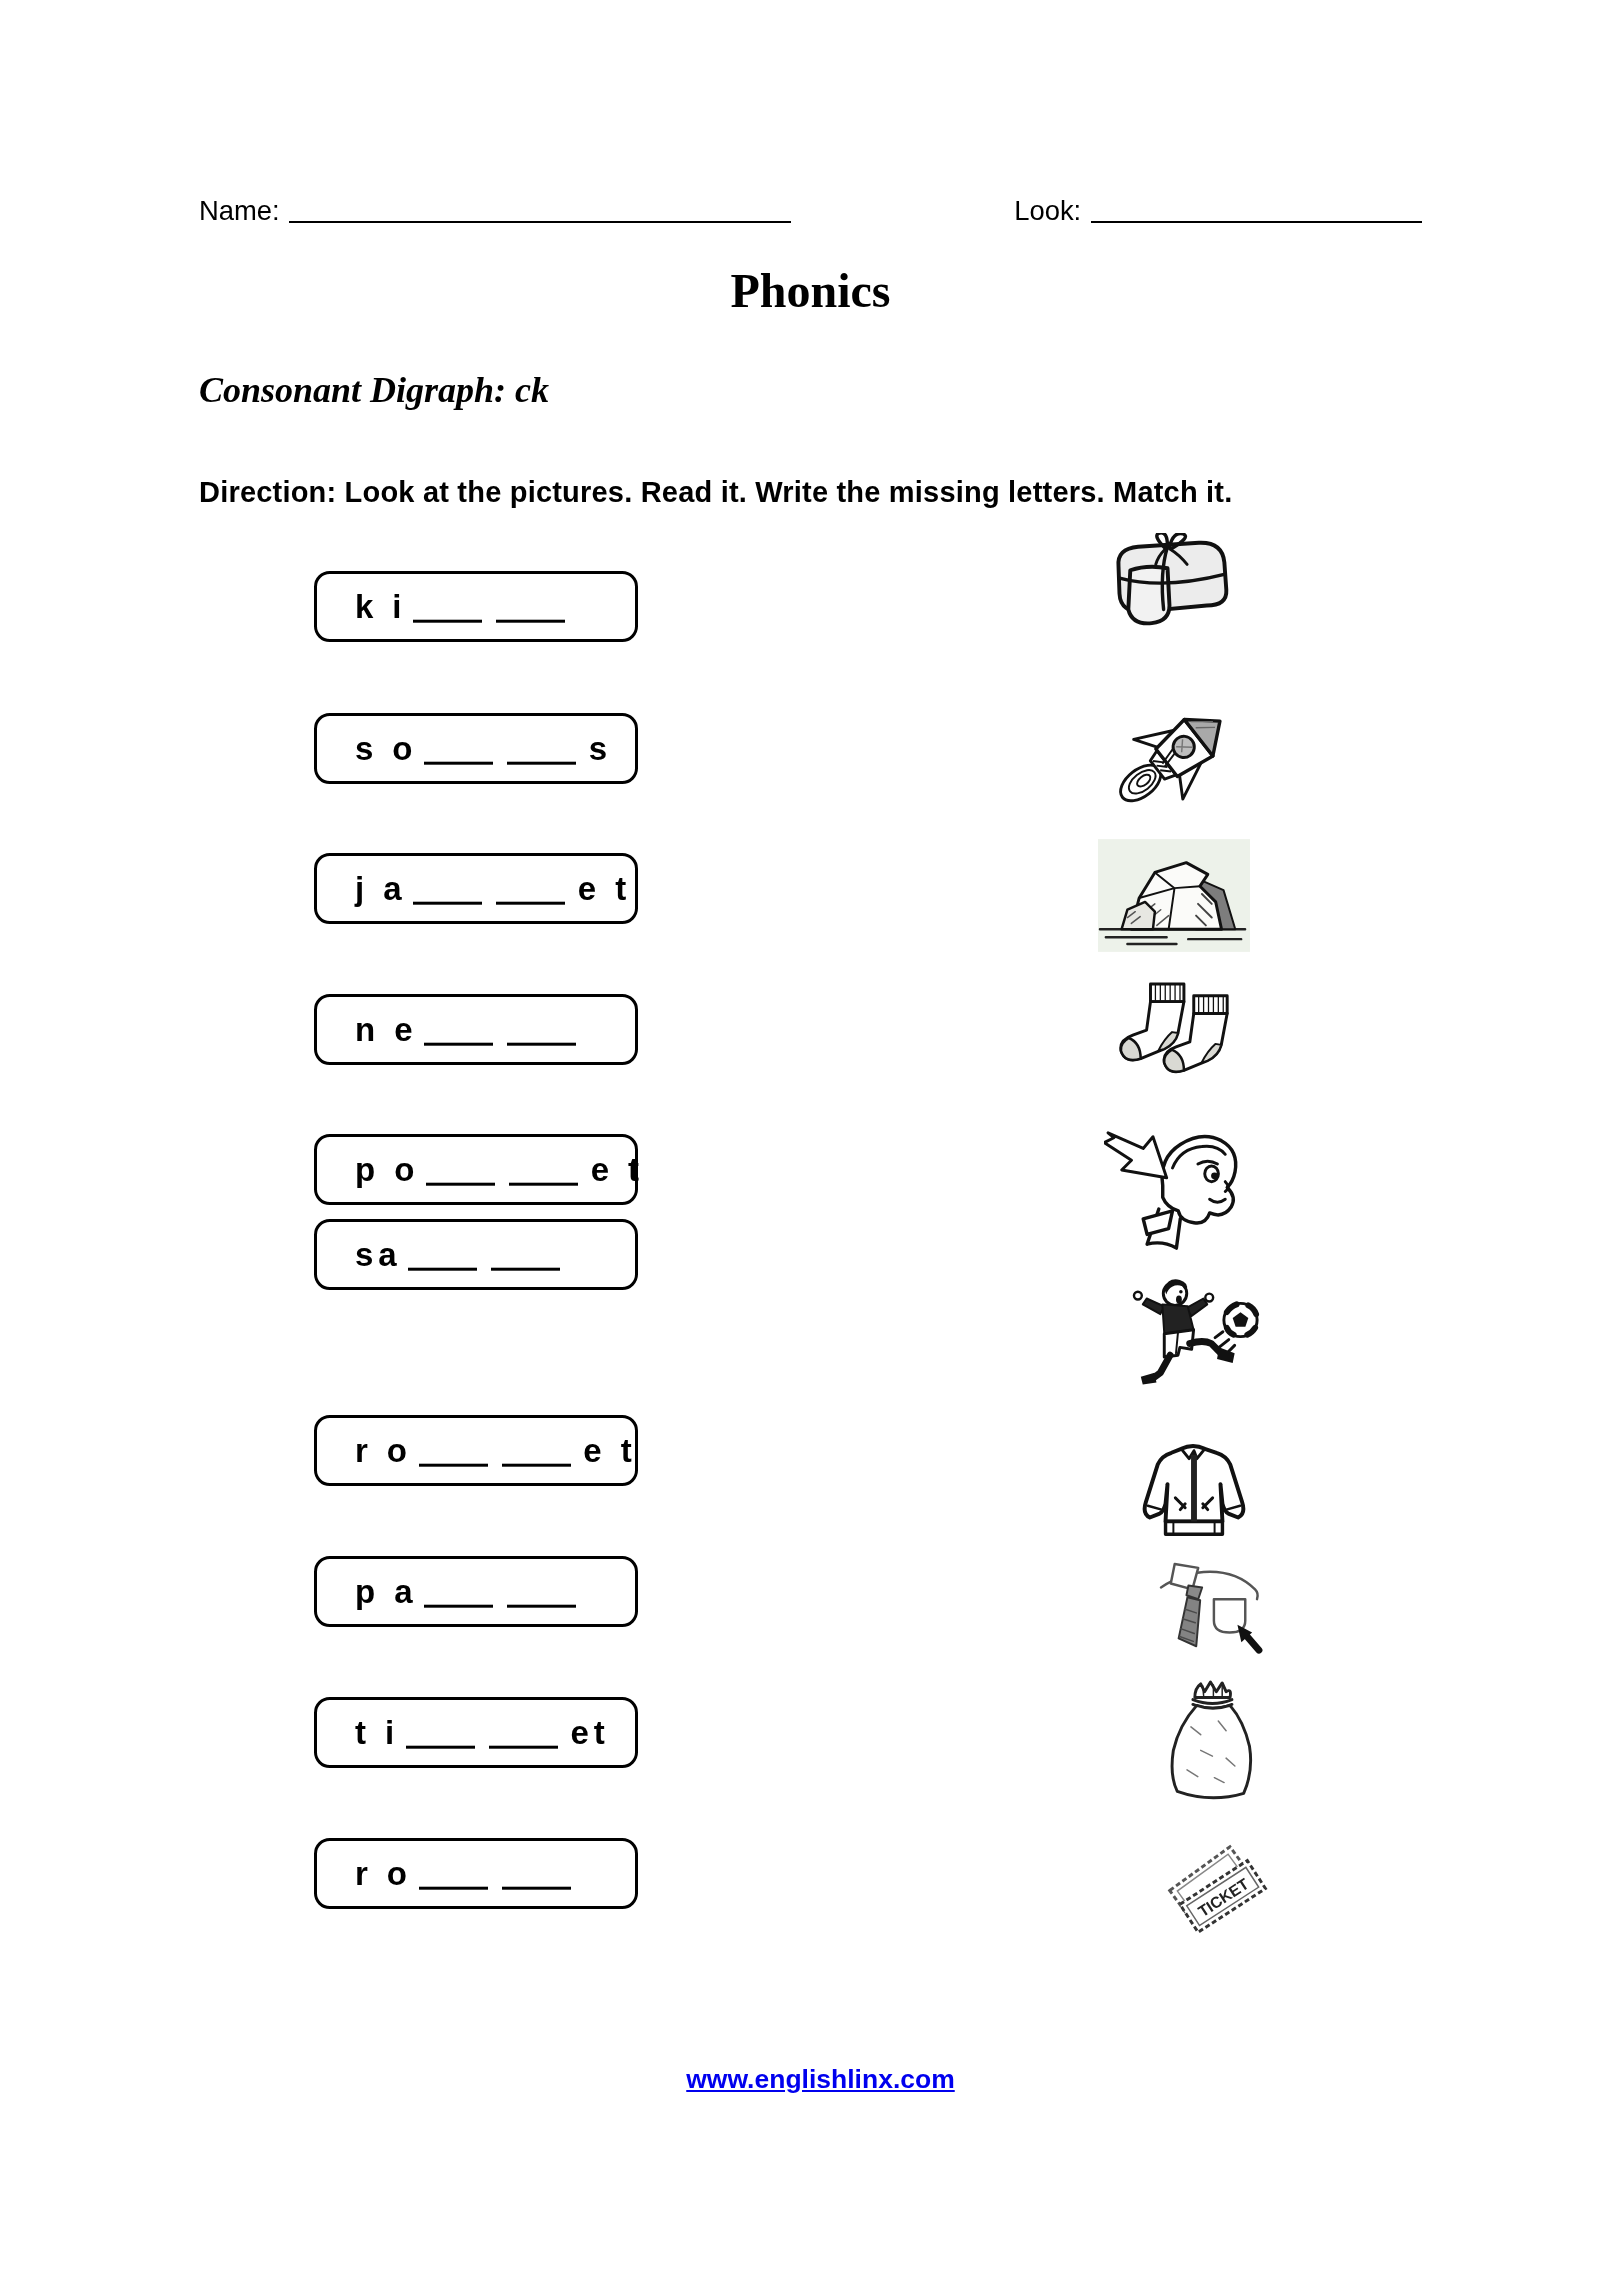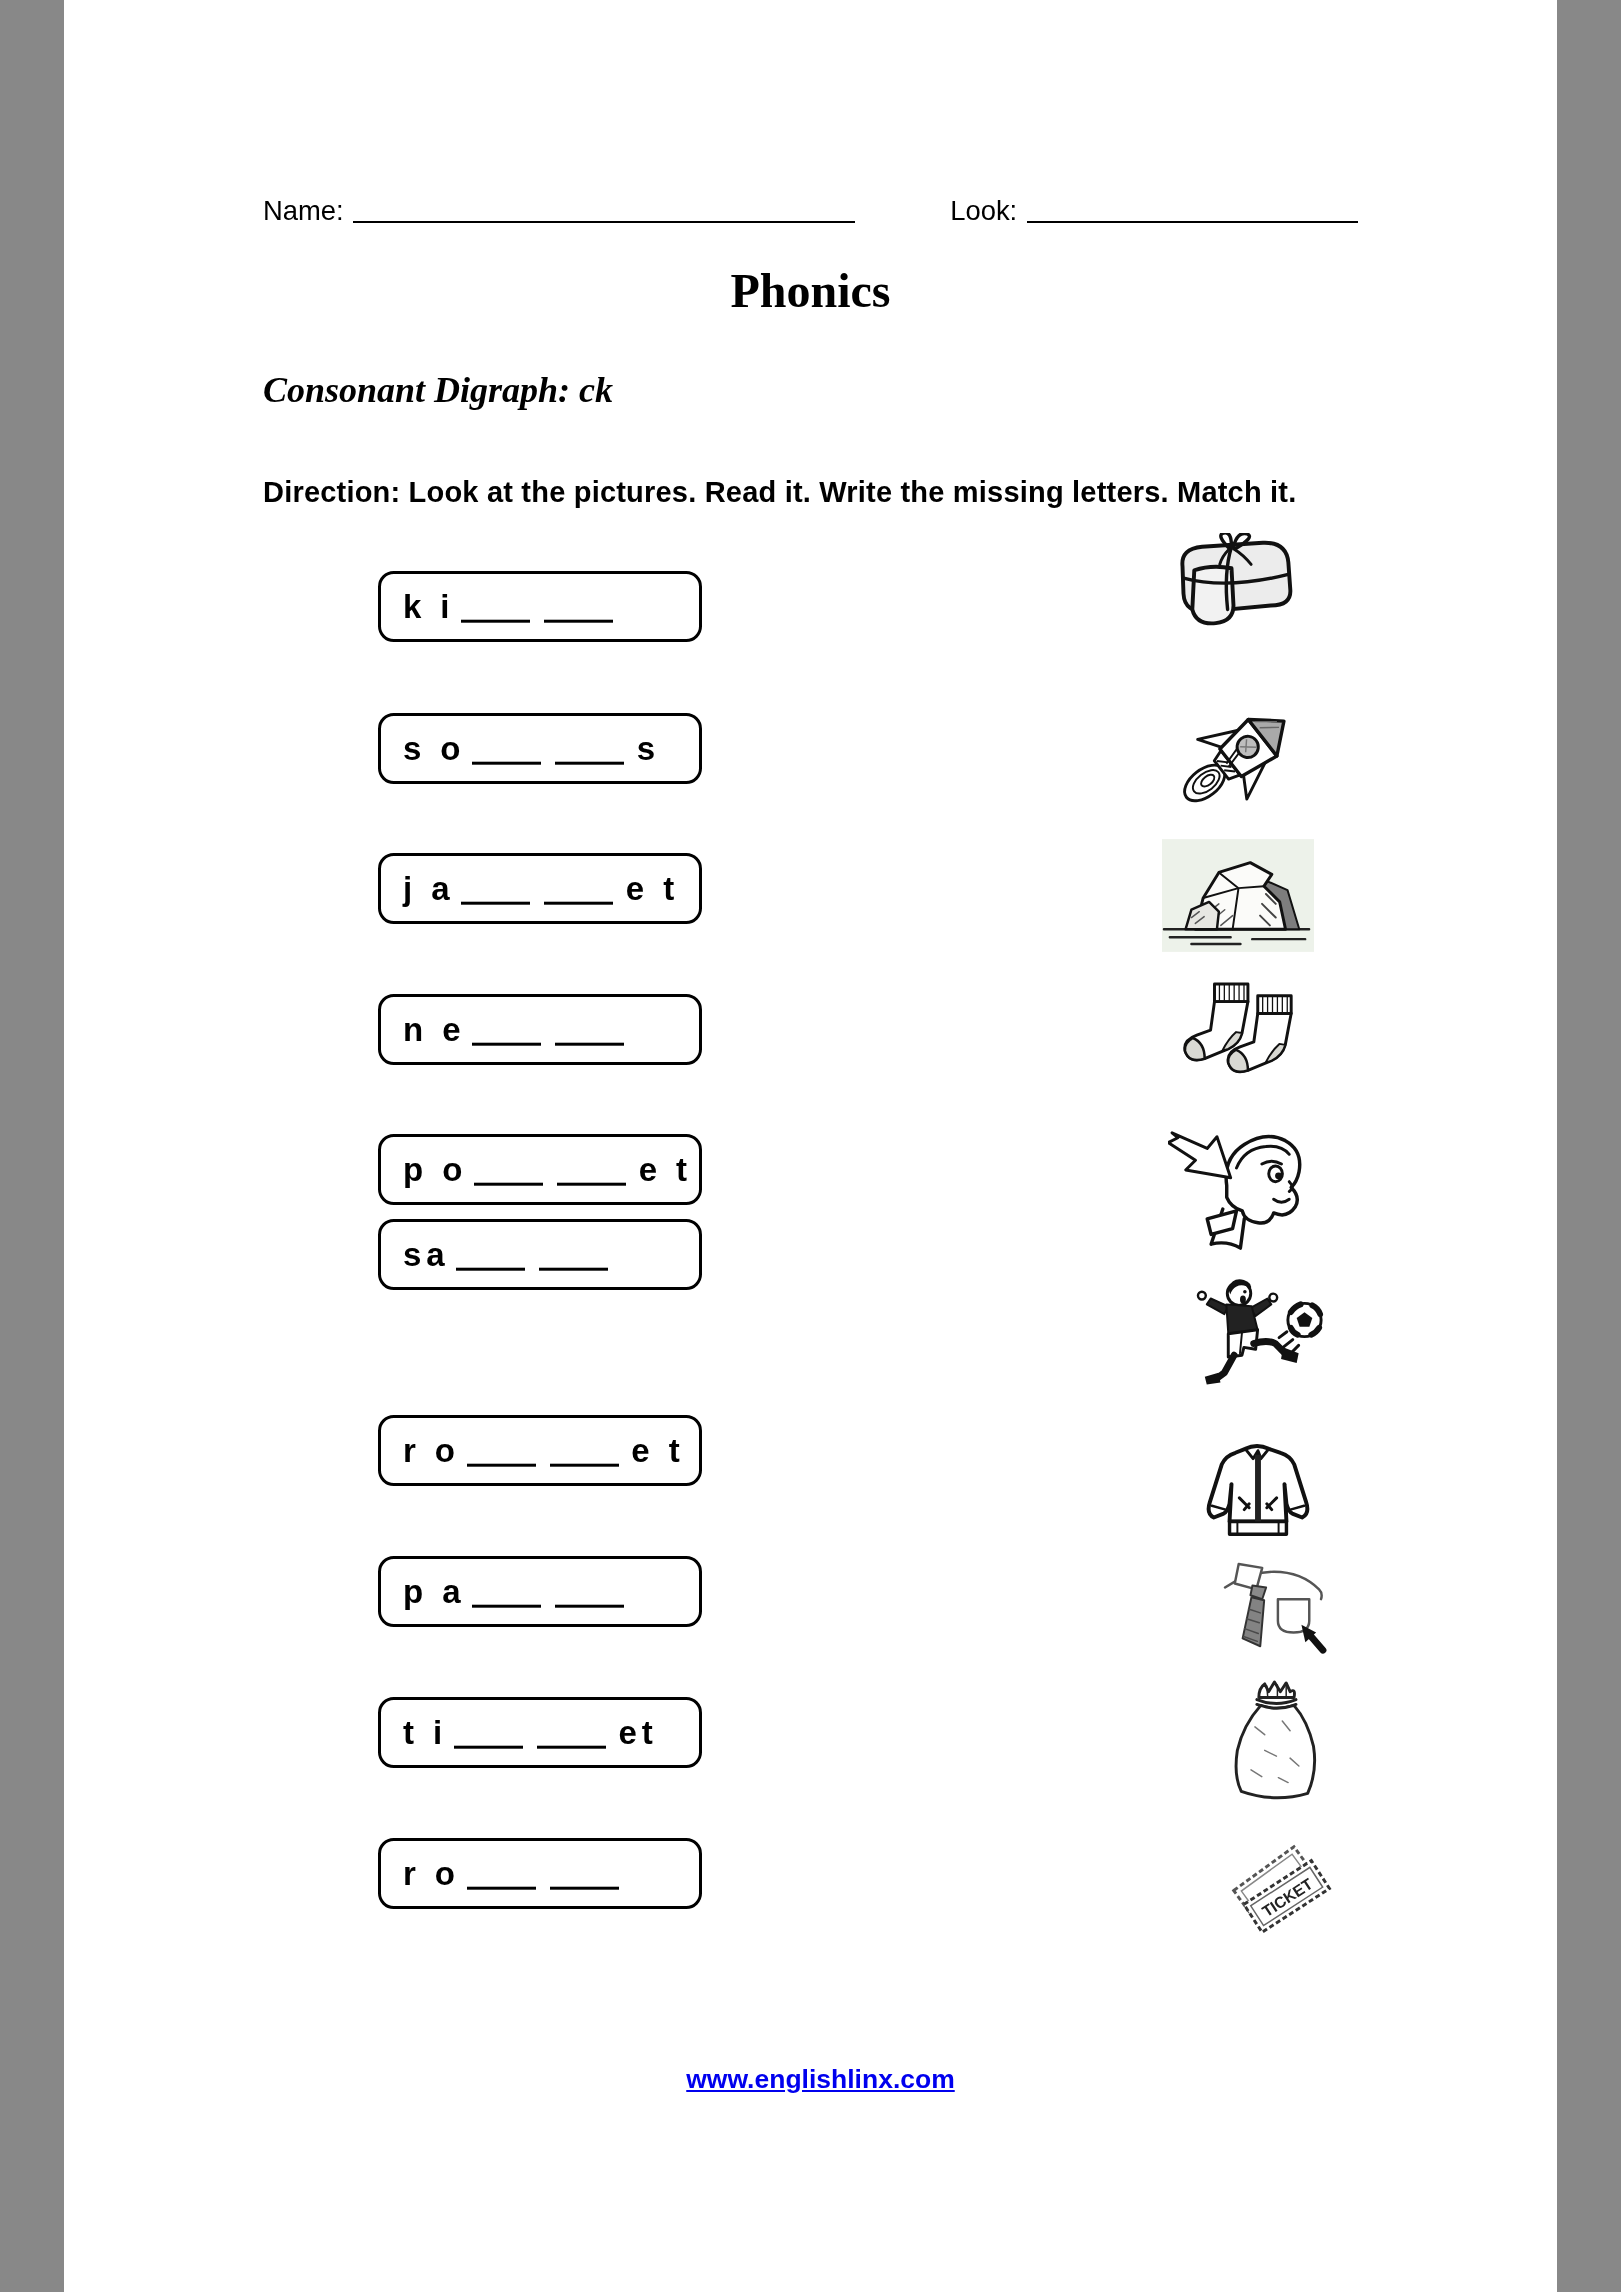--- a/index.html
+++ b/index.html
@@ -1,37 +1,37 @@
 <!DOCTYPE html>
 <html><head>
 <meta charset="utf-8">
 <style>
   html,body{margin:0;padding:0;background:#888;}
   .page{
-    position:relative;width:1493px;height:2293px;background:#ffffff;
+    position:relative;width:1621px;height:2293px;background:#ffffff;
     font-family:"Liberation Sans",sans-serif;color:#000;overflow:hidden;margin:0 auto;
   }
   
   .header-row{position:absolute;top:194px;left:199px;right:199px;display:flex;justify-content:space-between;font-size:27.4px;}
   .fill-group{display:flex;align-items:flex-end;}
   .fill-label{padding-right:9.8px;line-height:33px;}
   .fill-line{display:inline-block;height:0;border-bottom:2.9px solid #000;align-self:flex-end;margin-bottom:3.9px;}
   .name-line{width:502px;}
   .date-line{width:331px;}
   
   .title{position:absolute;top:263px;left:0;width:100%;text-align:center;
     font-family:"Liberation Serif",serif;font-weight:bold;font-size:48px;}
   .subtitle{position:absolute;top:369px;left:199px;
     font-family:"Liberation Serif",serif;font-weight:bold;font-style:italic;font-size:36px;}
   .direction{position:absolute;top:469px;left:199px;font-weight:bold;font-size:29px;letter-spacing:0.2px;margin-top:7px;}
   
   .word-box{
     position:absolute;left:314px;width:324px;height:71px;box-sizing:border-box;
     border:3.9px solid #000;border-radius:15.7px;display:flex;align-items:center;
-    padding-left:22px;font-size:33px;font-weight:bold;letter-spacing:4.9px;white-space:nowrap;
+    padding-left:38px;font-size:33px;font-weight:bold;letter-spacing:4.9px;white-space:nowrap;
   }
   .wb-after{margin-left:5.9px;}
   .blank{width:69px;height:0;border-bottom:3.9px solid #000;align-self:center;
     transform:translateY(14.7px);margin:0 6.9px;flex:none;}
   
   .pic{position:absolute;}
   .pic svg{width:100%;height:100%;display:block;}
   
   .footer{position:absolute;top:2064px;left:10px;width:100%;text-align:center;}
   .footer-link{color:#0000EE;font-weight:bold;font-size:26.5px;text-decoration:underline;cursor:pointer;}

